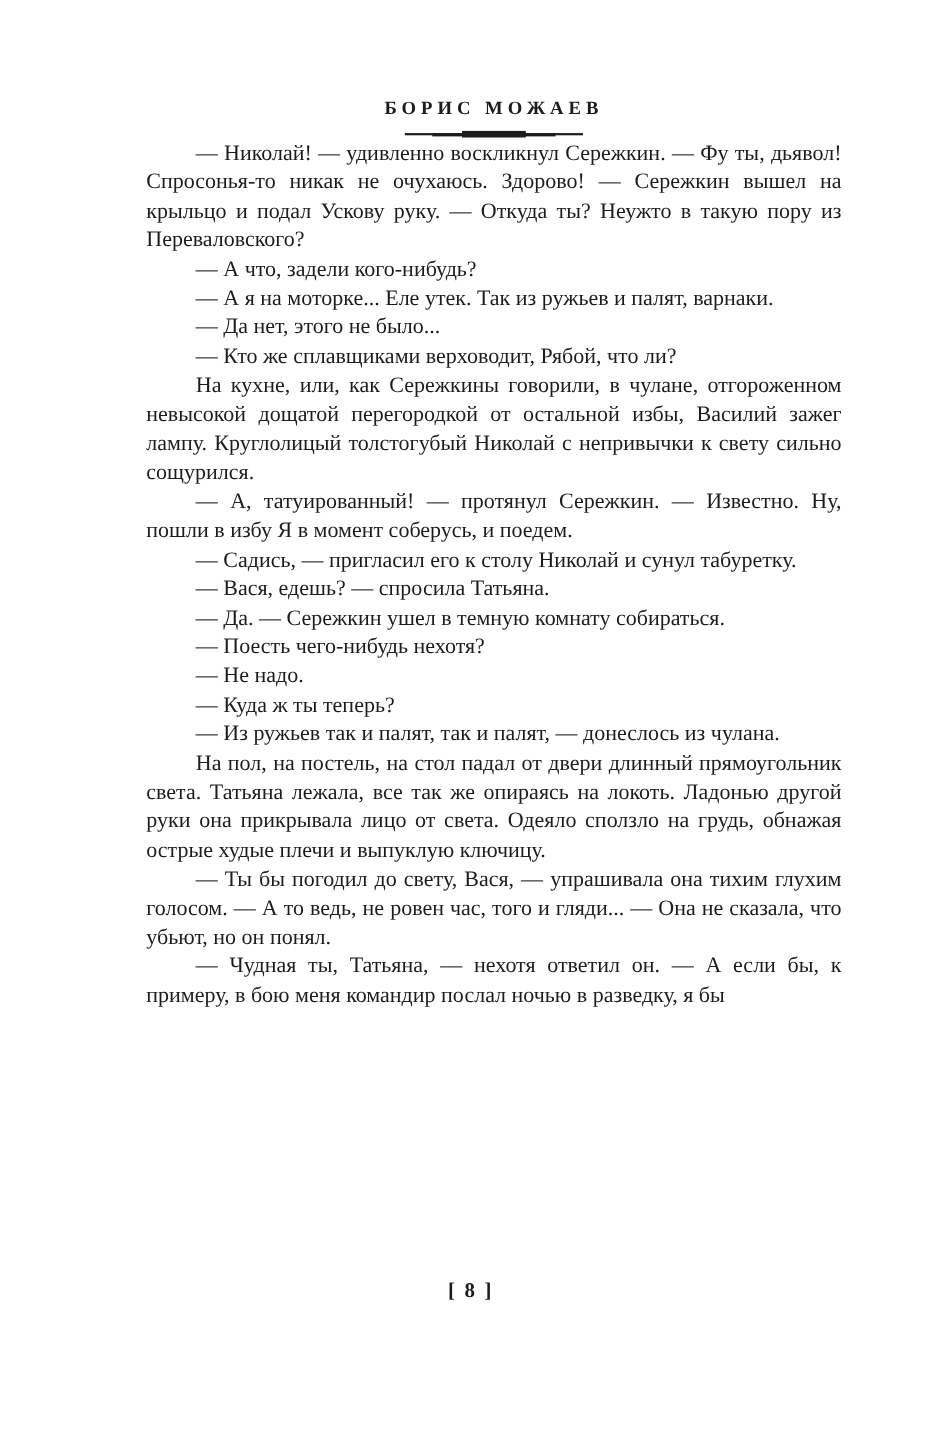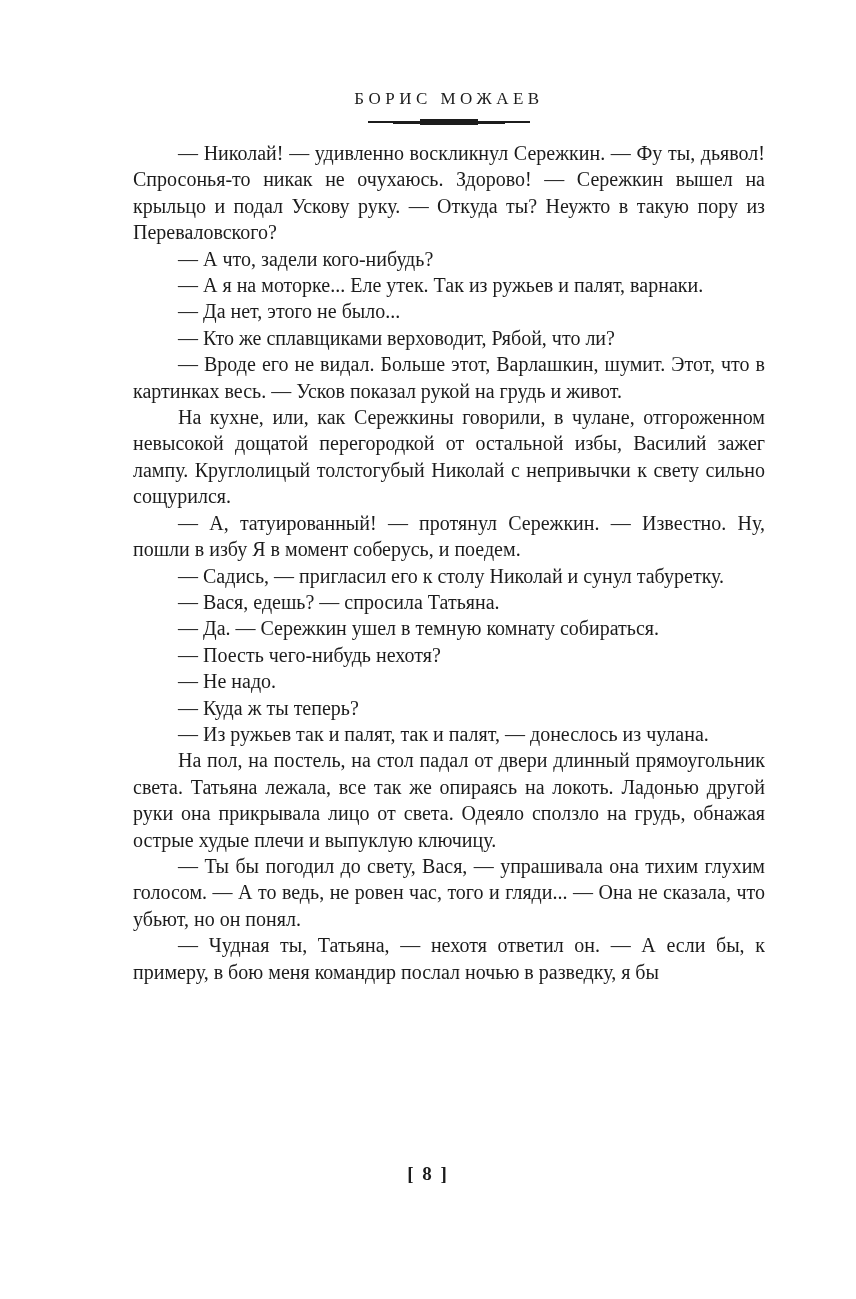--- a/index.html
+++ b/index.html
@@ -18,21 +18,21 @@
   }
   .content {
     position: absolute;
     left: 133px;
     top: 0;
     width: 632px;
   }
   .author {
     margin-top: 89px;
     text-align: center;
-    font-weight: 400;
+    font-weight: 700;
     font-size: 17px;
     letter-spacing: 4.5px;
     white-space: nowrap;
   }
   .divider {
     position: relative;
     width: 162px;
     height: 8px;
     margin: 9px auto 0 auto;
   }
@@ -55,21 +55,21 @@
   .divider .rule-thick {
     position: absolute;
     left: 50%;
     transform: translateX(-50%);
     width: 58px;
     top: 1px;
     height: 6px;
     background: #1c1c1c;
   }
   .text-block {
-    margin-top: 14px;
+    margin-top: 0;
   }
   .text-block p {
     margin: 0;
     font-size: 20px;
     line-height: 26.4px;
     text-align: justify;
     text-indent: 45px;
   }
   .page-number {
     position: absolute;
@@ -96,21 +96,20 @@
         <div class="rule-thick"></div>
       </div>
     </header>
 
     <main class="text-block">
       <p>— Николай! — удивленно воскликнул Сережкин. — Фу ты, дьявол! Спросонья-то никак не очухаюсь. Здорово! — Сережкин вышел на крыльцо и подал Ускову руку. — Откуда ты? Неужто в такую пору из Переваловского?</p>
       <p>— А что, задели кого-нибудь?</p>
       <p>— А я на моторке... Еле утек. Так из ружьев и палят, варнаки.</p>
       <p>— Да нет, этого не было...</p>
       <p>— Кто же сплавщиками верховодит, Рябой, что ли?</p>
-      <p>— Вроде его не видал. Больше этот, Варлашкин, шумит. Этот, что в картинках весь. — Усков показал рукой на грудь и живот.</p>
       <p>На кухне, или, как Сережкины говорили, в чулане, отгороженном невысокой дощатой перегородкой от остальной избы, Василий зажег лампу. Круглолицый толстогубый Николай с непривычки к свету сильно сощурился.</p>
       <p>— А, татуированный! — протянул Сережкин. — Известно. Ну, пошли в избу Я в момент соберусь, и поедем.</p>
       <p>— Садись, — пригласил его к столу Николай и сунул табуретку.</p>
       <p>— Вася, едешь? — спросила Татьяна.</p>
       <p>— Да. — Сережкин ушел в темную комнату собираться.</p>
       <p>— Поесть чего-нибудь нехотя?</p>
       <p>— Не надо.</p>
       <p>— Куда ж ты теперь?</p>
       <p>— Из ружьев так и палят, так и палят, — донеслось из чулана.</p>
       <p>На пол, на постель, на стол падал от двери длинный прямоугольник света. Татьяна лежала, все так же опираясь на локоть. Ладонью другой руки она прикрывала лицо от света. Одеяло сползло на грудь, обнажая острые худые плечи и выпуклую ключицу.</p>

